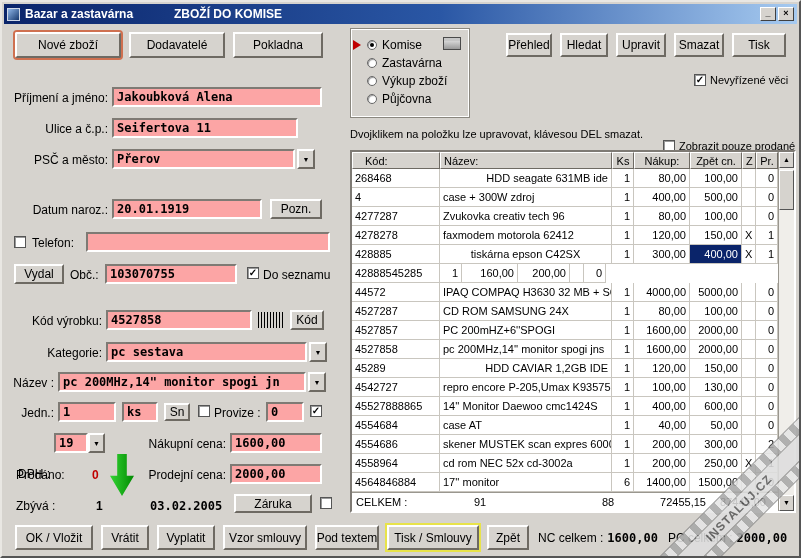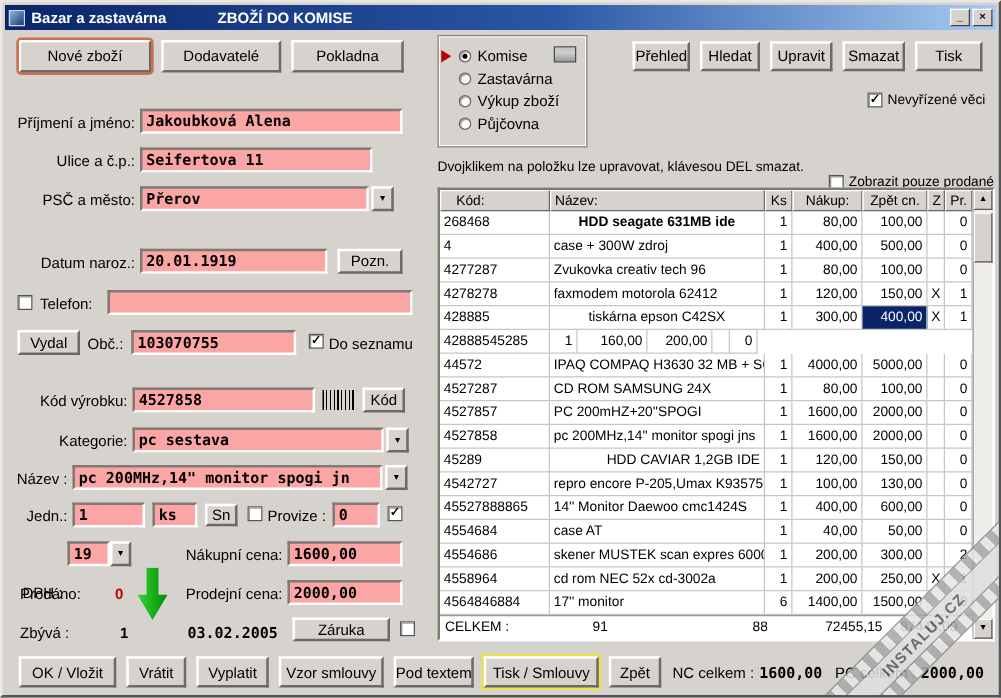--- a/index.html
+++ b/index.html
@@ -218,21 +218,21 @@
           <div class="gh-cell" style="width: 172px; text-align: left;">Název:</div>
           <div class="gh-cell" style="width: 22px; text-align: center;">Ks</div>
           <div class="gh-cell" style="width: 56px; text-align: center;">Nákup:</div>
           <div class="gh-cell" style="width: 52px; text-align: center;">Zpět cn.</div>
           <div class="gh-cell" style="width: 14px; text-align: center;">Z</div>
           <div class="gh-cell" style="width: 22px; text-align: center;">Pr.</div>
         </div>
       <div id="grid-body">
           <div class="grid-row">
             <div class="gr-cell" style="width: 88px; text-align: left;">268468</div>
-            <div class="gr-cell" style="width: 172px; text-align: center; font-weight: bold;">HDD seagate 631MB ide</div>
+            <div class="gr-cell" style="width: 172px; text-align: right;">HDD seagate 631MB ide</div>
             <div class="gr-cell" style="width: 22px; text-align: right;">1</div>
             <div class="gr-cell" style="width: 56px; text-align: right;">80,00</div>
             <div class="gr-cell" style="width: 52px; text-align: right;">100,00</div>
             <div class="gr-cell" style="width: 14px; text-align: center;"></div>
             <div class="gr-cell" style="width: 22px; text-align: right;">0</div>
           </div>
           <div class="grid-row">
             <div class="gr-cell" style="width: 88px; text-align: left;">4</div>
             <div class="gr-cell" style="width: 172px; text-align: left;">case + 300W zdroj</div>
             <div class="gr-cell" style="width: 22px; text-align: right;">1</div>
@@ -289,21 +289,21 @@
             <div class="gr-cell" style="width: 88px; text-align: left;">4527287</div>
             <div class="gr-cell" style="width: 172px; text-align: left;">CD ROM SAMSUNG 24X</div>
             <div class="gr-cell" style="width: 22px; text-align: right;">1</div>
             <div class="gr-cell" style="width: 56px; text-align: right;">80,00</div>
             <div class="gr-cell" style="width: 52px; text-align: right;">100,00</div>
             <div class="gr-cell" style="width: 14px; text-align: center;"></div>
             <div class="gr-cell" style="width: 22px; text-align: right;">0</div>
           </div>
           <div class="grid-row">
             <div class="gr-cell" style="width: 88px; text-align: left;">4527857</div>
-            <div class="gr-cell" style="width: 172px; text-align: left;">PC 200mHZ+20''SPOGI</div>
+            <div class="gr-cell" style="width: 172px; text-align: left;">PC 200mHZ+6''SPOGI</div>
             <div class="gr-cell" style="width: 22px; text-align: right;">1</div>
             <div class="gr-cell" style="width: 56px; text-align: right;">1600,00</div>
             <div class="gr-cell" style="width: 52px; text-align: right;">2000,00</div>
             <div class="gr-cell" style="width: 14px; text-align: center;"></div>
             <div class="gr-cell" style="width: 22px; text-align: right;">0</div>
           </div>
           <div class="grid-row">
             <div class="gr-cell" style="width: 88px; text-align: left;">4527858</div>
             <div class="gr-cell" style="width: 172px; text-align: left;">pc 200MHz,14'' monitor spogi jns</div>
             <div class="gr-cell" style="width: 22px; text-align: right;">1</div>

